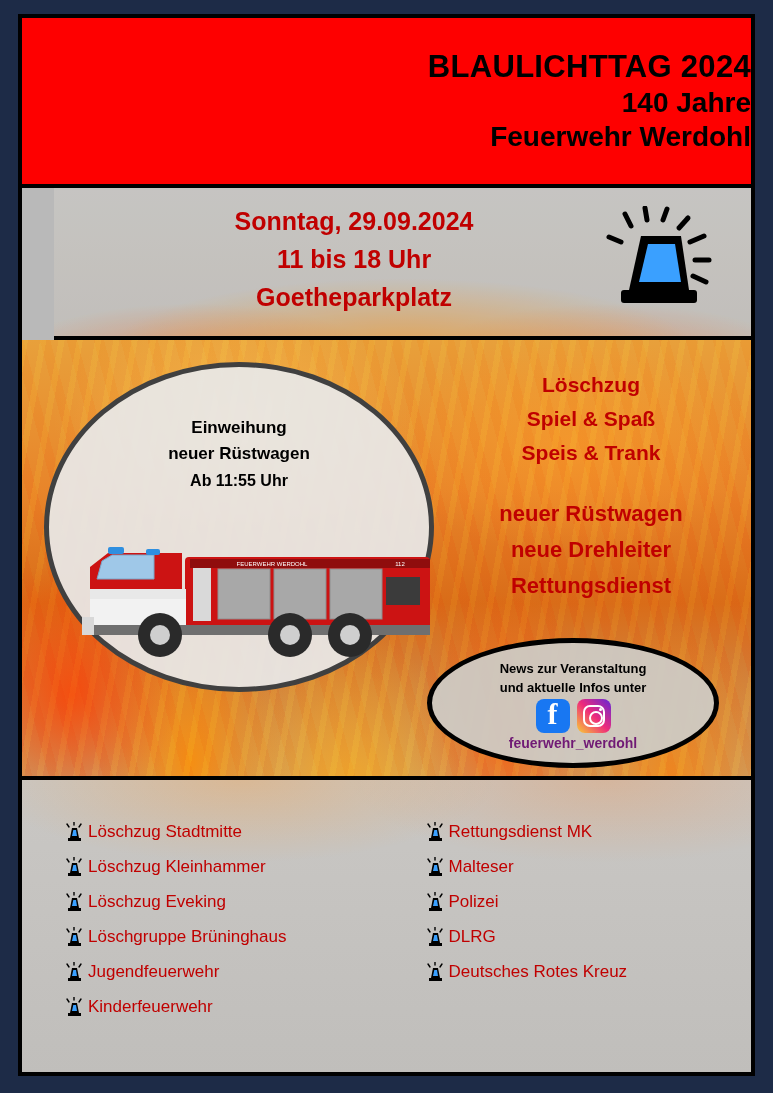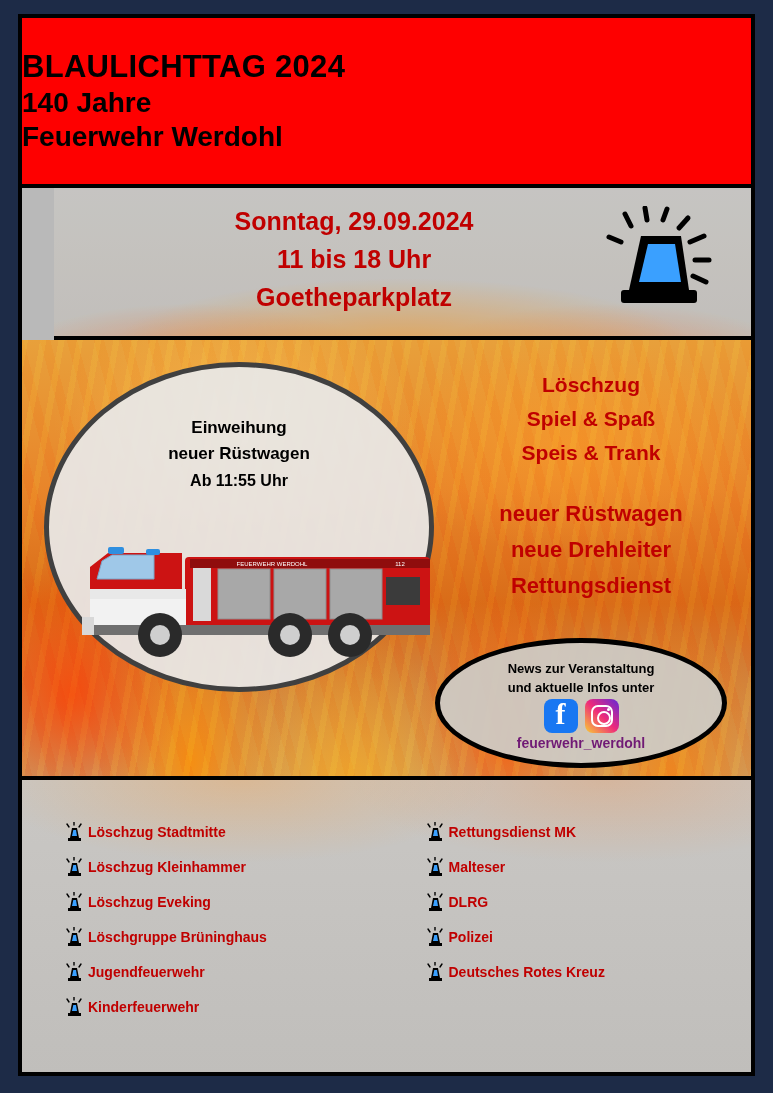--- a/index.html
+++ b/index.html
@@ -34,21 +34,21 @@
 
   
   .title-band {
     position: relative;
     height: 170px;
     background: #fe0000;
     border-bottom: 4px solid #000;
     box-sizing: border-box;
     display: flex;
     flex-direction: column;
-    align-items: flex-start;
+    align-items: flex-end;
     justify-content: center;
     gap: 2px;
   }
   .title-line1 {
     font-size: 31px;
     font-weight: bold;
     color: #000;
     letter-spacing: .3px;
   }
   .title-line2, .title-line3 {
@@ -166,21 +166,21 @@
     text-align: center;
     color: #c00000;
     font-weight: bold;
   }
   .right-list .g1 div { font-size: 21px; line-height: 34px; }
   .right-list .g2 { margin-top: 26px; }
   .right-list .g2 div { font-size: 22px; line-height: 36px; }
 
   .oval-news {
     position: absolute;
-    right: 24px;
+    right: 32px;
     bottom: 8px;
     width: 292px;
     height: 130px;
     border: 5px solid #000;
     border-radius: 50%;
     background: rgba(205,204,200,.92);
     box-sizing: border-box;
   }
   .news-txt {
     position: absolute;
@@ -259,22 +259,22 @@
   .col { width: 330px; }
   .col.right { width: 330px; padding-left: 36px; }
   .item {
     display: flex;
     align-items: center;
     gap: 6px;
     height: 35px;
   }
   .item-label {
     color: #c00000;
-    font-weight: bold;
-    font-size: 14px;
+    font-weight: normal;
+    font-size: 17px;
     white-space: nowrap;
   }
   .mini-beacon { width: 16px; height: 20px; flex: 0 0 auto; }
 </style>
 </head>
 <body>
 
 <div class="poster">
   <div class="sheet">
 
@@ -517,36 +517,36 @@
                   <g stroke="#000" stroke-width="1.4" stroke-linecap="round">
                     <line x1="3" y1="5" x2="1" y2="2"></line>
                     <line x1="8" y1="3" x2="8" y2="0.5"></line>
                     <line x1="13" y1="5" x2="15" y2="2"></line>
                   </g>
                   <path d="M4 16 L6 6 L11 6 L13 16 Z" fill="#000"></path>
                   <path d="M6 14 L7.3 8 L10 8 L11 14 Z" fill="#3aa0ff"></path>
                   <rect x="2" y="16" width="13" height="3" fill="#000"></rect>
                 </svg>
             </span>
+            <span class="item-label">Polizei</span>
+          </div>
+          <div class="item">
+            <span class="mini-beacon">
+              <svg viewBox="0 0 16 20" width="16" height="20">
+                  <g stroke="#000" stroke-width="1.4" stroke-linecap="round">
+                    <line x1="3" y1="5" x2="1" y2="2"></line>
+                    <line x1="8" y1="3" x2="8" y2="0.5"></line>
+                    <line x1="13" y1="5" x2="15" y2="2"></line>
+                  </g>
+                  <path d="M4 16 L6 6 L11 6 L13 16 Z" fill="#000"></path>
+                  <path d="M6 14 L7.3 8 L10 8 L11 14 Z" fill="#3aa0ff"></path>
+                  <rect x="2" y="16" width="13" height="3" fill="#000"></rect>
+                </svg>
+            </span>
             <span class="item-label">DLRG</span>
-          </div>
-          <div class="item">
-            <span class="mini-beacon">
-              <svg viewBox="0 0 16 20" width="16" height="20">
-                  <g stroke="#000" stroke-width="1.4" stroke-linecap="round">
-                    <line x1="3" y1="5" x2="1" y2="2"></line>
-                    <line x1="8" y1="3" x2="8" y2="0.5"></line>
-                    <line x1="13" y1="5" x2="15" y2="2"></line>
-                  </g>
-                  <path d="M4 16 L6 6 L11 6 L13 16 Z" fill="#000"></path>
-                  <path d="M6 14 L7.3 8 L10 8 L11 14 Z" fill="#3aa0ff"></path>
-                  <rect x="2" y="16" width="13" height="3" fill="#000"></rect>
-                </svg>
-            </span>
-            <span class="item-label">Polizei</span>
           </div>
           <div class="item">
             <span class="mini-beacon">
               <svg viewBox="0 0 16 20" width="16" height="20">
                   <g stroke="#000" stroke-width="1.4" stroke-linecap="round">
                     <line x1="3" y1="5" x2="1" y2="2"></line>
                     <line x1="8" y1="3" x2="8" y2="0.5"></line>
                     <line x1="13" y1="5" x2="15" y2="2"></line>
                   </g>
                   <path d="M4 16 L6 6 L11 6 L13 16 Z" fill="#000"></path>

